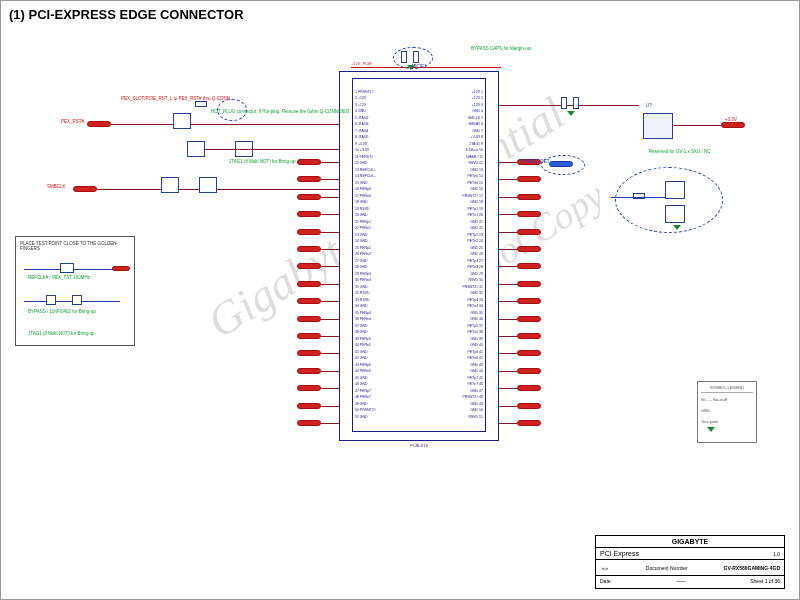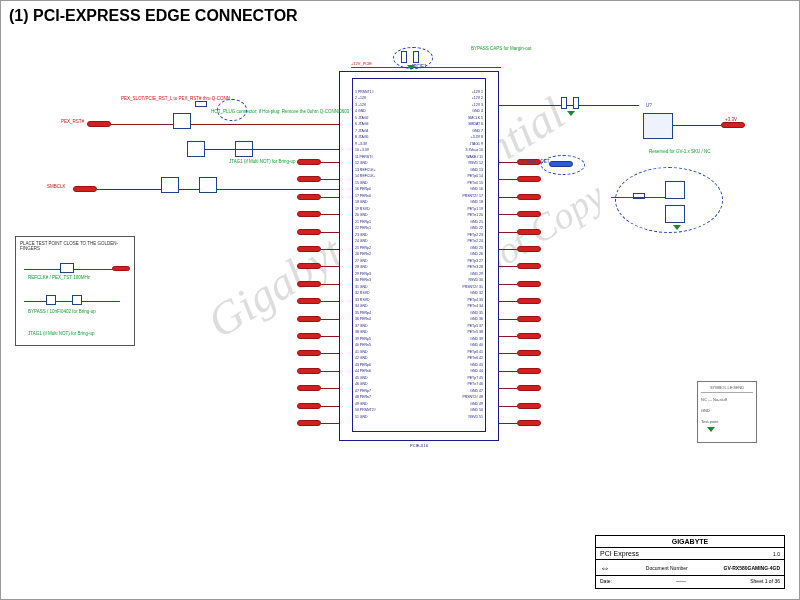--- a/index.html
+++ b/index.html
@@ -8,21 +8,21 @@
     background: #fff;
     font-family: Arial, sans-serif;
     font-size: 5px;
     position: relative;
     overflow: hidden;
     border: 1px solid #999;
   }
   .title {
     position: absolute;
     top: 6px; left: 8px;
-    font-size: 16px;
+    font-size: 13px;
     font-weight: bold;
     color: #000;
     text-align: right;
   }
   .watermark {
     position: absolute;
     font-size: 46px;
     color: rgba(120,120,120,0.25);
     font-family: "Times New Roman", serif;
     font-style: italic;

